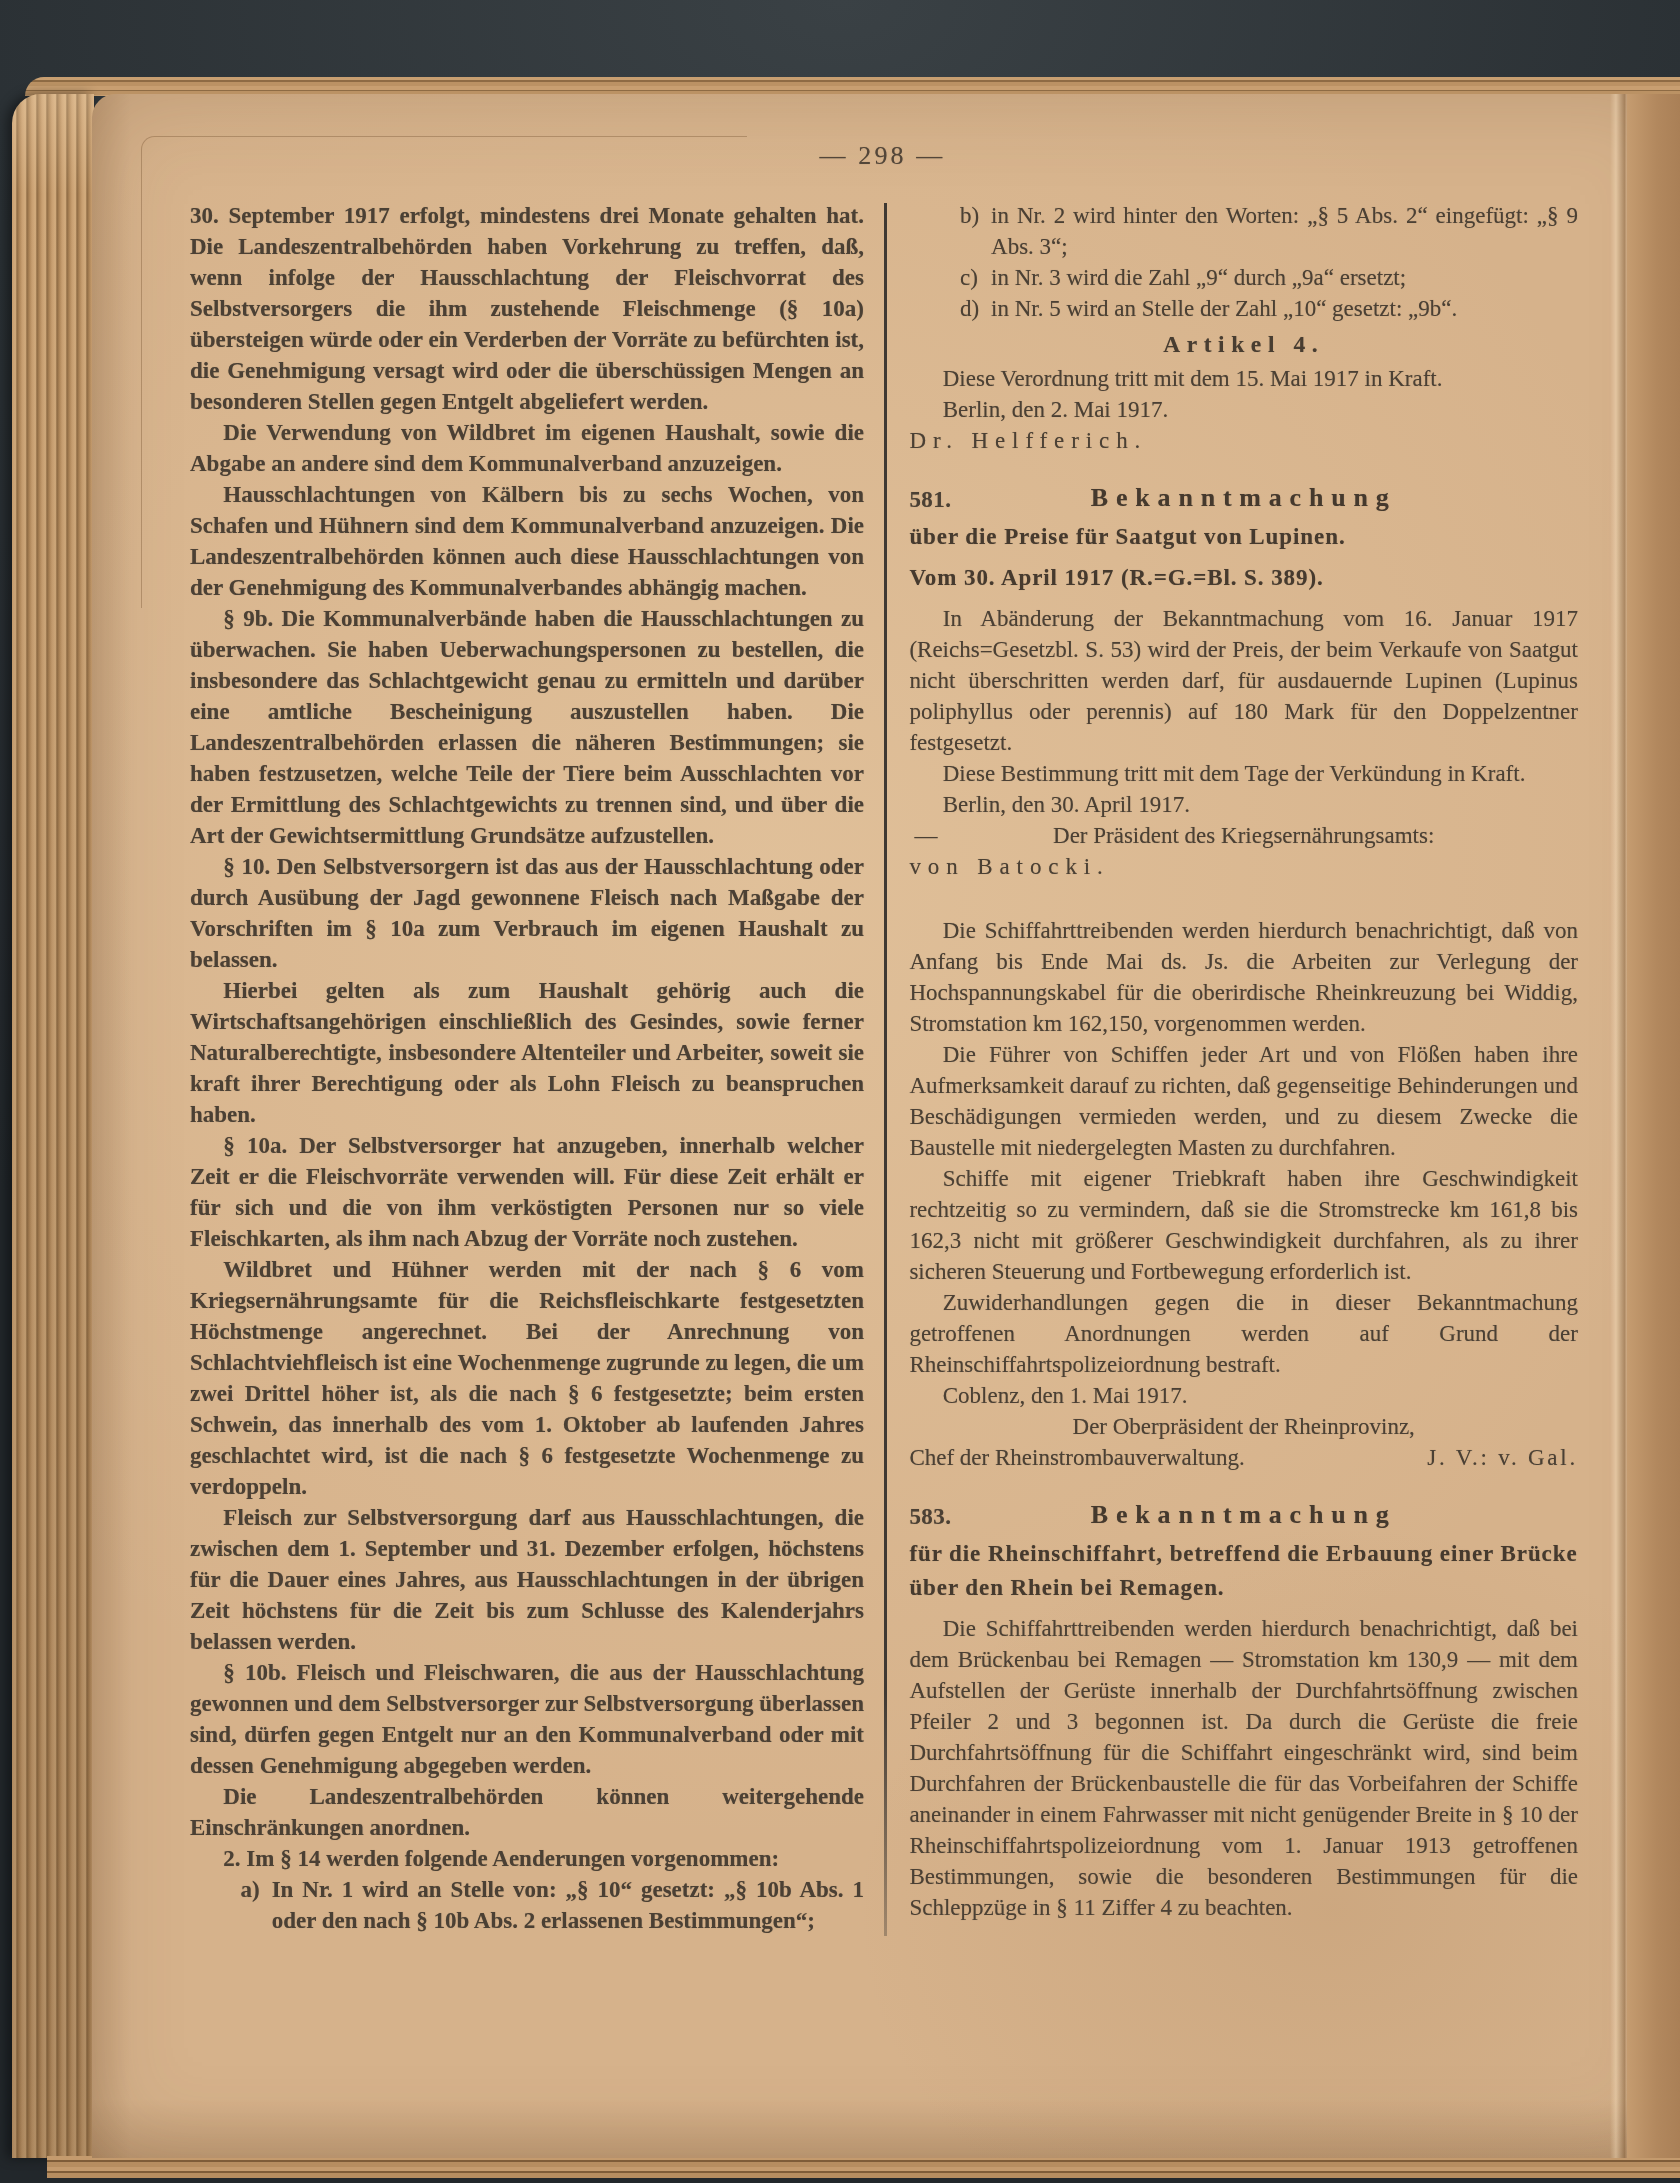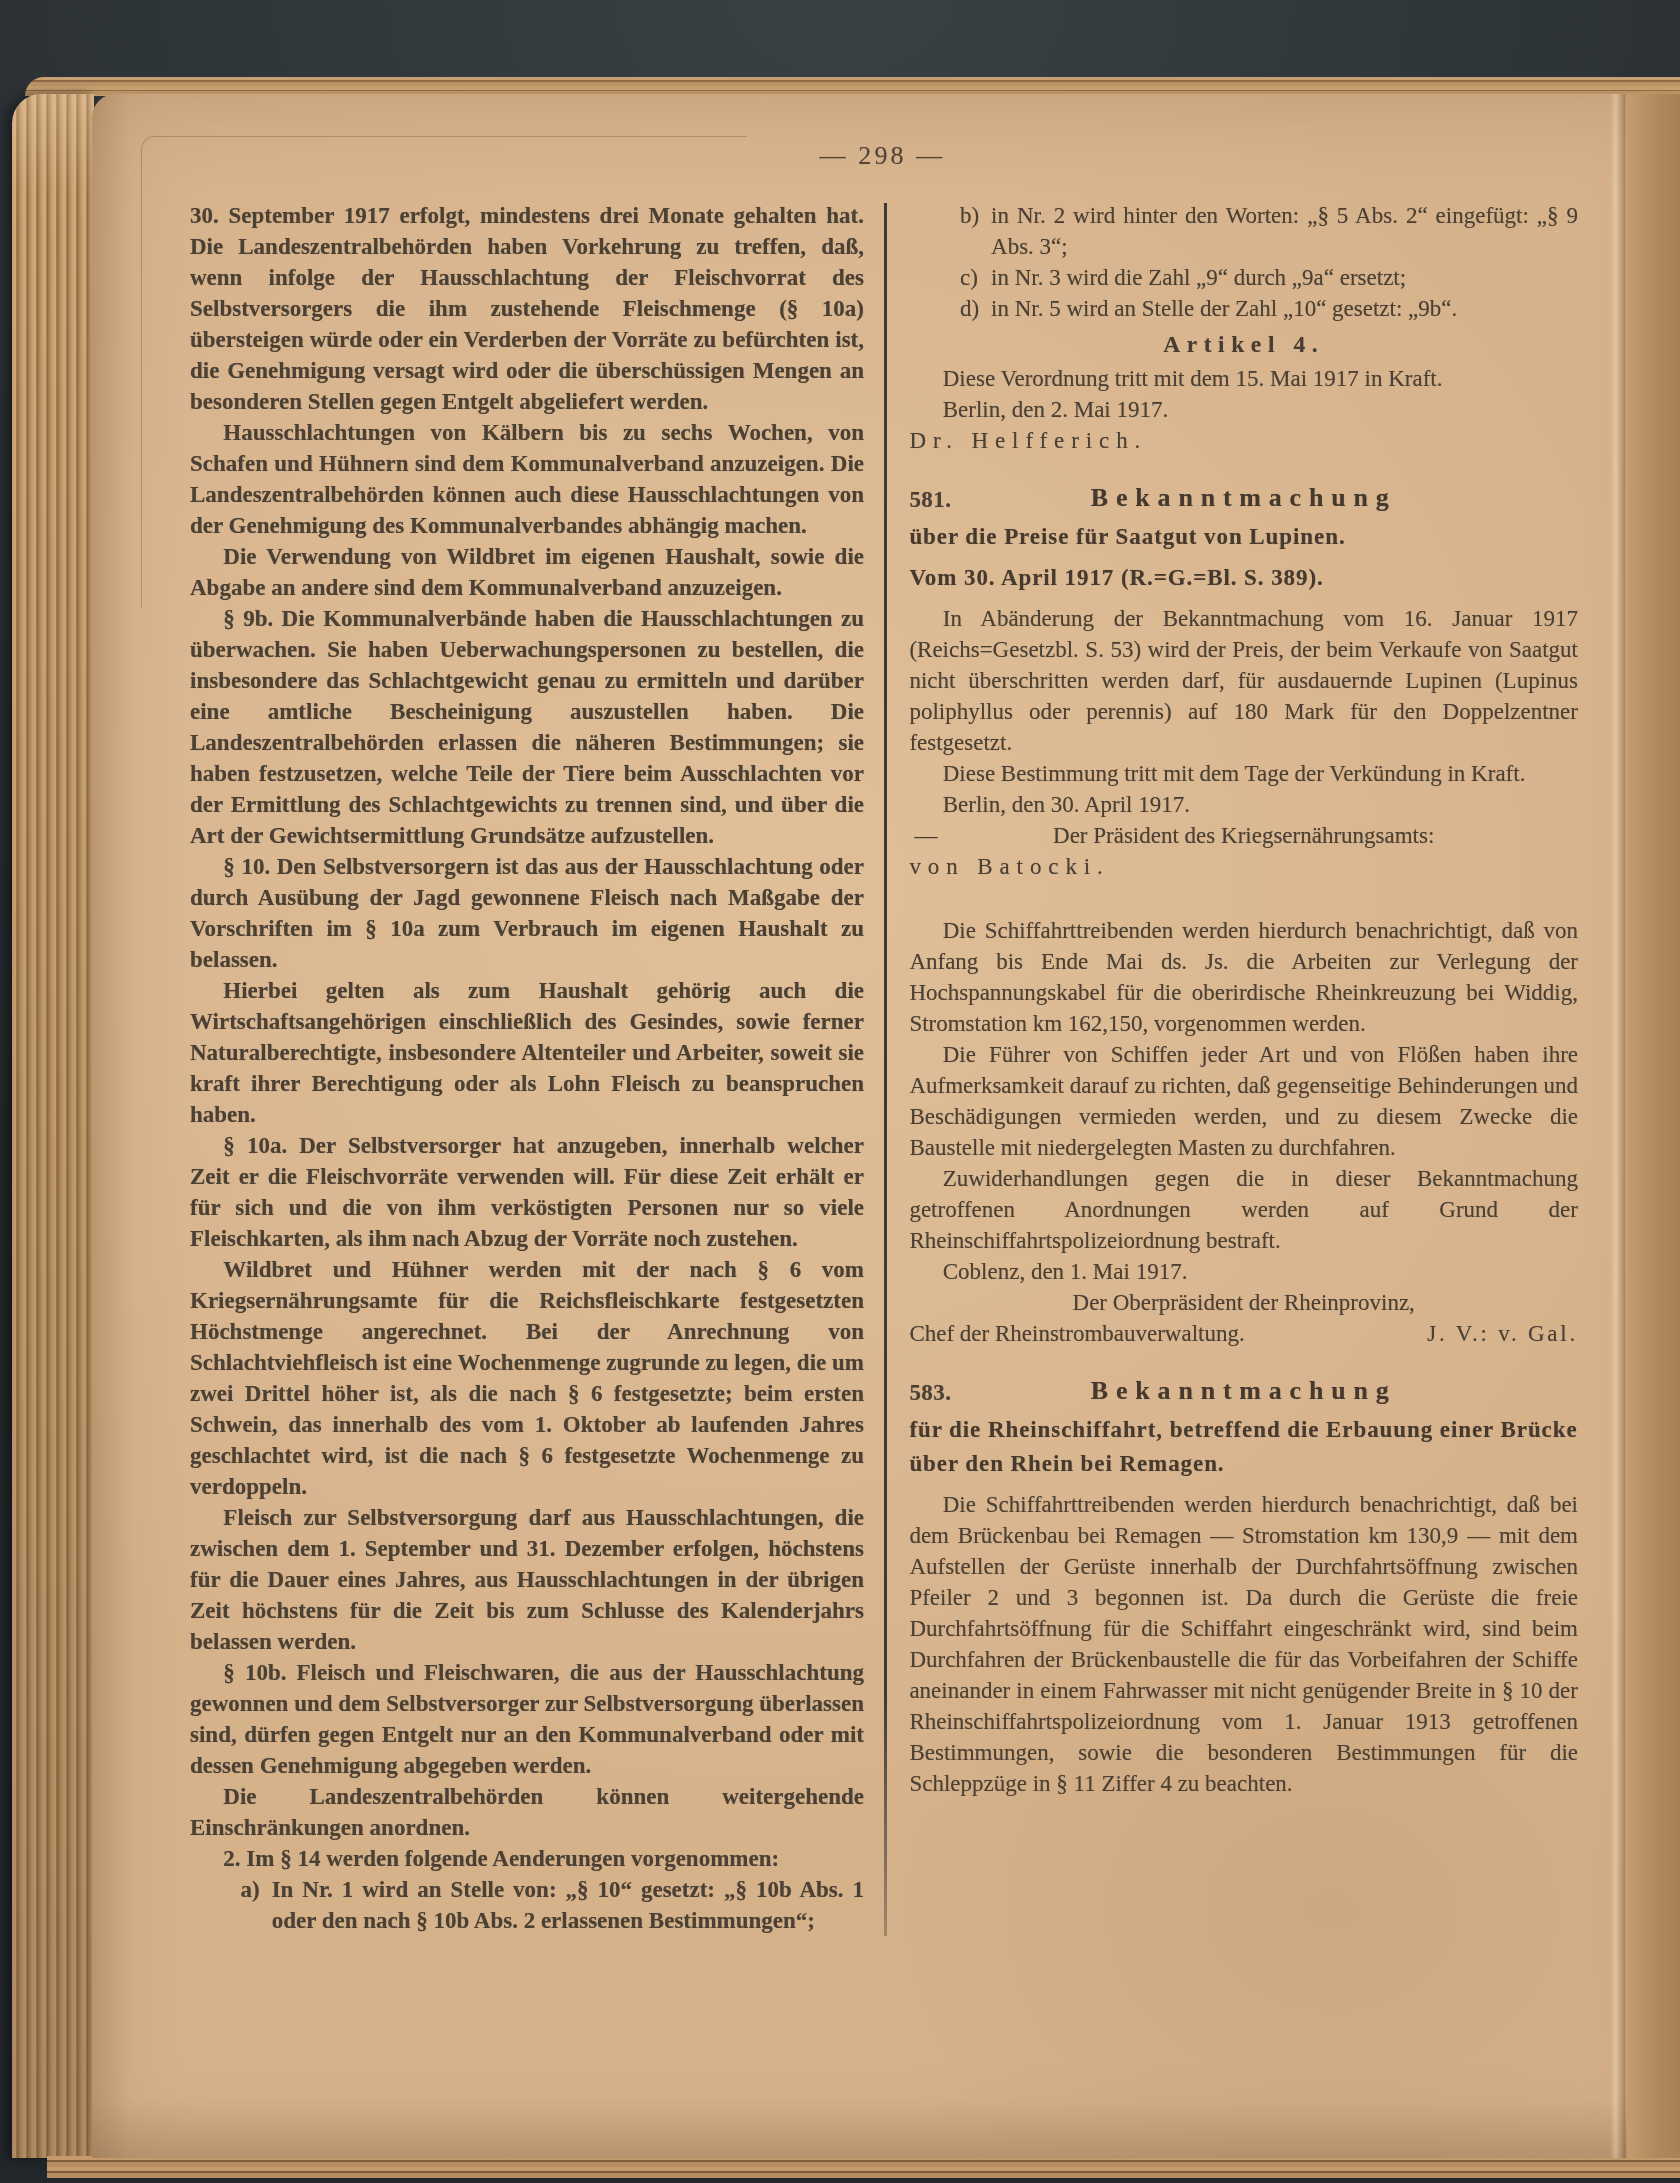--- a/index.html
+++ b/index.html
@@ -111,22 +111,22 @@
 <div class="stack-left"></div>
 <div class="stack-bottom"></div>
 
 <div class="page">
   <div class="page-number">—  298  —</div>
 
   <div class="columns">
 
     <div class="col-left">
       <p class="cont">30. September 1917 erfolgt, mindestens drei Monate gehalten hat. Die Landeszentralbehörden haben Vorkehrung zu treffen, daß, wenn infolge der Hausschlachtung der Fleischvorrat des Selbstversorgers die ihm zustehende Fleischmenge (§ 10a) übersteigen würde oder ein Verderben der Vorräte zu befürchten ist, die Genehmigung versagt wird oder die überschüssigen Mengen an besonderen Stellen gegen Entgelt abgeliefert werden.</p>
+      <p class="para">Die Verwendung von Wildbret im eigenen Haushalt, sowie die Abgabe an andere sind dem Kommunalverband anzuzeigen.</p>
       <p class="para">Hausschlachtungen von Kälbern bis zu sechs Wochen, von Schafen und Hühnern sind dem Kommunalverband anzuzeigen. Die Landeszentralbehörden können auch diese Hausschlachtungen von der Genehmigung des Kommunalverbandes abhängig machen.</p>
-      <p class="para">Die Verwendung von Wildbret im eigenen Haushalt, sowie die Abgabe an andere sind dem Kommunalverband anzuzeigen.</p>
       <p class="para">§ 9b. Die Kommunalverbände haben die Hausschlachtungen zu überwachen. Sie haben Ueberwachungspersonen zu bestellen, die insbesondere das Schlachtgewicht genau zu ermitteln und darüber eine amtliche Bescheinigung auszustellen haben. Die Landeszentralbehörden erlassen die näheren Bestimmungen; sie haben festzusetzen, welche Teile der Tiere beim Ausschlachten vor der Ermittlung des Schlachtgewichts zu trennen sind, und über die Art der Gewichtsermittlung Grundsätze aufzustellen.</p>
       <p class="para">§ 10. Den Selbstversorgern ist das aus der Hausschlachtung oder durch Ausübung der Jagd gewonnene Fleisch nach Maßgabe der Vorschriften im § 10a zum Verbrauch im eigenen Haushalt zu belassen.</p>
       <p class="para">Hierbei gelten als zum Haushalt gehörig auch die Wirtschaftsangehörigen einschließlich des Gesindes, sowie ferner Naturalberechtigte, insbesondere Altenteiler und Arbeiter, soweit sie kraft ihrer Berechtigung oder als Lohn Fleisch zu beanspruchen haben.</p>
       <p class="para">§ 10a. Der Selbstversorger hat anzugeben, innerhalb welcher Zeit er die Fleischvorräte verwenden will. Für diese Zeit erhält er für sich und die von ihm verköstigten Personen nur so viele Fleischkarten, als ihm nach Abzug der Vorräte noch zustehen.</p>
       <p class="para">Wildbret und Hühner werden mit der nach § 6 vom Kriegsernährungsamte für die Reichsfleischkarte festgesetzten Höchstmenge angerechnet. Bei der Anrechnung von Schlachtviehfleisch ist eine Wochenmenge zugrunde zu legen, die um zwei Drittel höher ist, als die nach § 6 festgesetzte; beim ersten Schwein, das innerhalb des vom 1. Oktober ab laufenden Jahres geschlachtet wird, ist die nach § 6 festgesetzte Wochenmenge zu verdoppeln.</p>
       <p class="para">Fleisch zur Selbstversorgung darf aus Hausschlachtungen, die zwischen dem 1. September und 31. Dezember erfolgen, höchstens für die Dauer eines Jahres, aus Hausschlachtungen in der übrigen Zeit höchstens für die Zeit bis zum Schlusse des Kalenderjahrs belassen werden.</p>
       <p class="para">§ 10b. Fleisch und Fleischwaren, die aus der Hausschlachtung gewonnen und dem Selbstversorger zur Selbstversorgung überlassen sind, dürfen gegen Entgelt nur an den Kommunalverband oder mit dessen Genehmigung abgegeben werden.</p>
       <p class="para">Die Landeszentralbehörden können weitergehende Einschränkungen anordnen.</p>
       <p class="para">2. Im § 14 werden folgende Aenderungen vorgenommen:</p>
       <div class="list-item">
@@ -171,20 +171,21 @@
           <span class="sig-dash">—</span>
           <span>Der Präsident des Kriegsernährungsamts:</span>
         </p>
         <p class="sig-name">von Batocki.</p>
       </div>
 
       <div class="notice">
         <div class="spacer-sm"></div>
         <p class="para">Die Schiffahrttreibenden werden hierdurch benachrichtigt, daß von Anfang bis Ende Mai ds. Js. die Arbeiten zur Verlegung der Hochspannungskabel für die oberirdische Rheinkreuzung bei Widdig, Stromstation km 162,150, vorgenommen werden.</p>
         <p class="para">Die Führer von Schiffen jeder Art und von Flößen haben ihre Aufmerksamkeit darauf zu richten, daß gegenseitige Behinderungen und Beschädigungen vermieden werden, und zu diesem Zwecke die Baustelle mit niedergelegten Masten zu durchfahren.</p>
+        <p class="para">Schiffe mit eigener Triebkraft haben ihre Geschwindigkeit rechtzeitig so zu vermindern, daß sie die Stromstrecke km 161,8 bis 162,3 nicht mit größerer Geschwindigkeit durchfahren, als zu ihrer sicheren Steuerung und Fortbewegung erforderlich ist.</p>
         <p class="para">Zuwiderhandlungen gegen die in dieser Bekanntmachung getroffenen Anordnungen werden auf Grund der Rheinschiffahrtspolizeiordnung bestraft.</p>
         <p class="date-line">Coblenz, den 1. Mai 1917.</p>
         <p class="sig-role">Der Oberpräsident der Rheinprovinz,</p>
         <p class="sig-split">
           <span>Chef der Rheinstrombauverwaltung.</span>
           <span class="right">J. V.: v. Gal.</span>
         </p>
       </div>
 
       <div class="notice">

